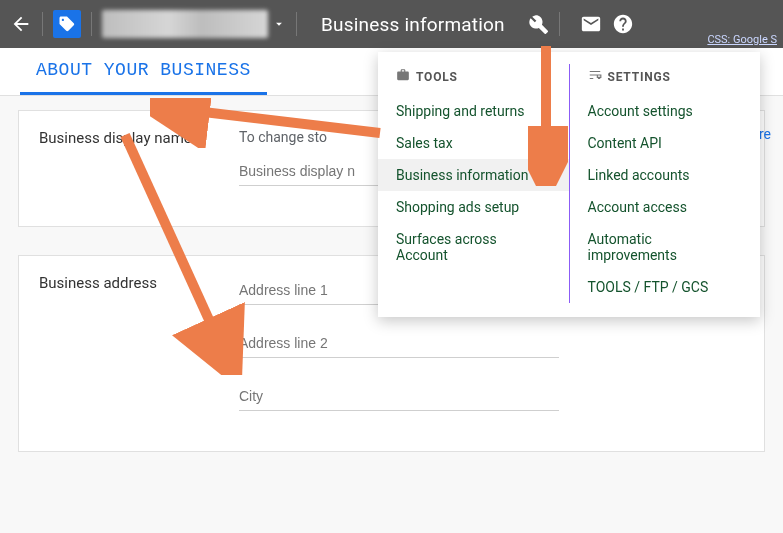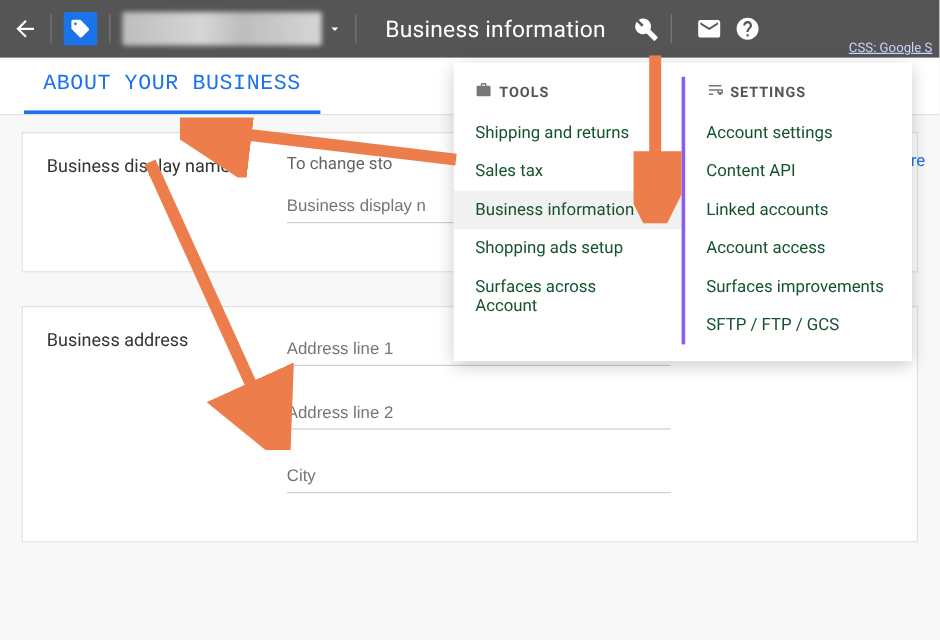--- a/index.html
+++ b/index.html
@@ -74,21 +74,21 @@
   .learn-more {
     position:absolute; right:12px; top:30px; color:#1a73e8; font-size:14px;
   }
   
   .menu {
     position:absolute; top:52px; left:378px; width:382px;
     background:#fff; box-shadow:0 4px 14px rgba(0,0,0,.22);
     display:flex; padding:12px 0 14px 0; z-index:30;
   }
   .menu-col { flex:1; }
-  .menu-col + .menu-col { border-left:3px solid #8b5cf6; }
+  .menu-col + .menu-col { border-left:1px solid #8b5cf6; }
   .menu-head {
     display:flex; align-items:center; gap:6px;
     font-size:12px; font-weight:700; letter-spacing:.8px; color:#555;
     padding:4px 18px 10px 18px;
   }
   .menu-item {
     font-size:14px; color:#14532d; padding:8px 18px; cursor:pointer;
   }
   .menu-item.hov { background:#f1f1f1; }
   
@@ -184,22 +184,22 @@
         <svg width="14" height="14" viewBox="0 0 24 24" fill="#777">
             <path d="M3 17h6v2H3v-2zm0-6h12v2H3v-2zm0-6h18v2H3V5zm14 10v-2h4v2h-4zm-2 2h2v2h4v-2h2v-6h-8v6z"></path>
           </svg>
       </span>
       <span>SETTINGS</span>
     </div>
     <div class="menu-item">Account settings</div>
     <div class="menu-item">Content API</div>
     <div class="menu-item">Linked accounts</div>
     <div class="menu-item">Account access</div>
-    <div class="menu-item">Surfaces improvements</div>
-    <div class="menu-item">SFTP / FTP / GCS</div>
+    <div class="menu-item">Automatic improvements</div>
+    <div class="menu-item">TOOLS / FTP / GCS</div>
   </div>
 </div>
 
 <svg class="arrow-svg" style="top:46px; left:528px;" width="40" height="140">
   <defs>
       <marker id="ah1" markerWidth="8" markerHeight="8" refX="4" refY="4" orient="auto">
         <path d="M0,0 L8,4 L0,8 z" fill="#ed7d4a"></path>
       </marker>
     </defs>
   <line x1="18" y1="0" x2="18" y2="120" stroke="#ed7d4a" stroke-width="10" marker-end="url(#ah1)"></line>

